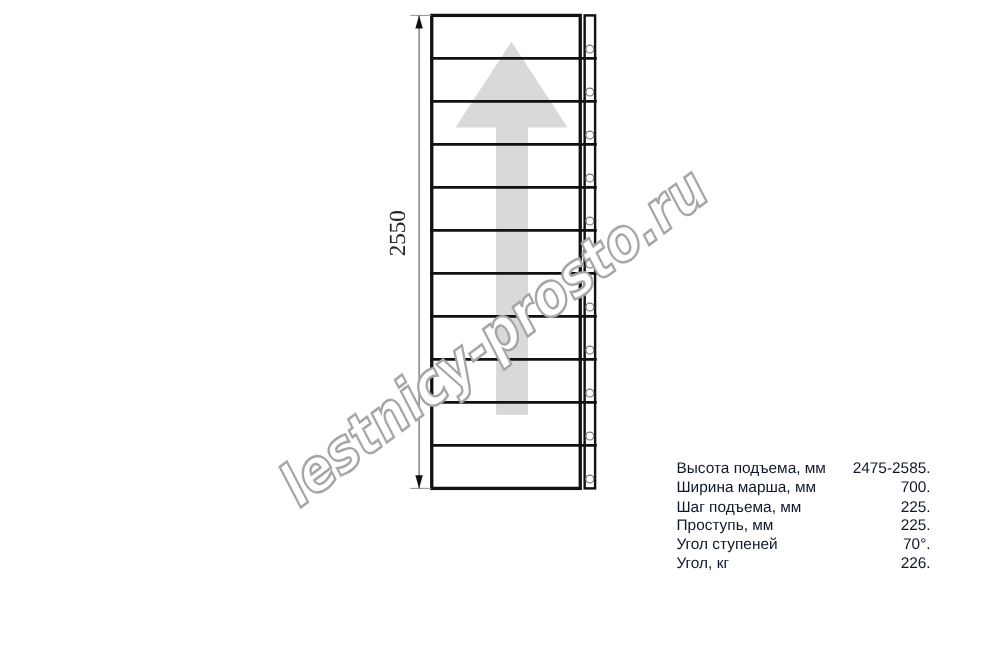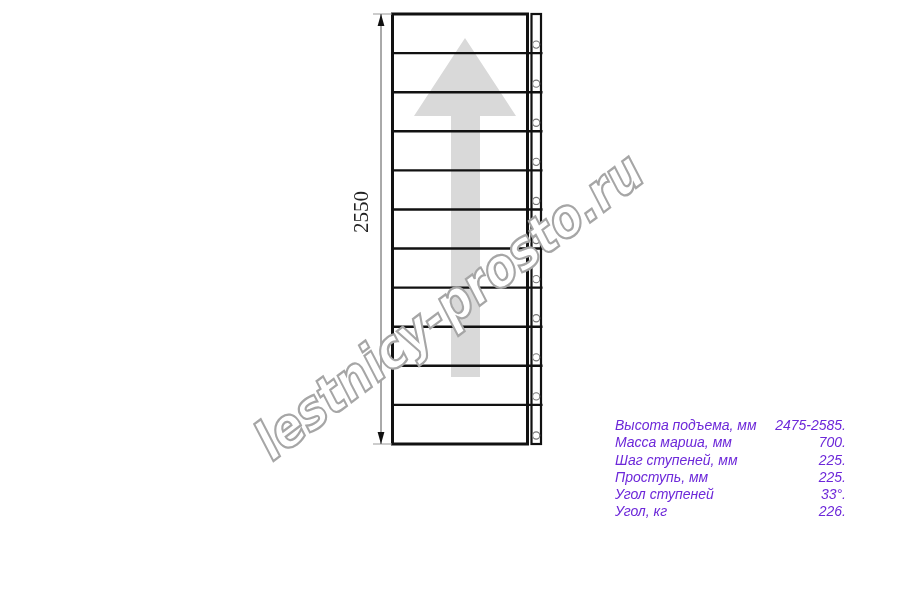--- a/index.html
+++ b/index.html
@@ -18,24 +18,23 @@
   .drawing-svg {
     position: absolute;
     left: 0;
     top: 0;
   }
   .spec-table {
     position: absolute;
     left: 615px;
     top: 417px;
     width: 231px;
-    font-style: italic;
     font-size: 14px;
     line-height: 17.3px;
-    color: #6d28d9;
+    color: #0f172a;
   }
   .spec-row {
     display: flex;
     justify-content: space-between;
     white-space: nowrap;
   }
   .spec-label { text-align: left; }
   .spec-value { text-align: left; }
 </style>
 </head>
@@ -89,33 +88,33 @@
 
     <text transform="translate(451,309) rotate(-37)" text-anchor="middle" dominant-baseline="middle" font-family="DejaVu Sans, sans-serif" font-size="54" font-weight="bold" font-style="italic" fill="#ffffff" stroke-width="2.3" textLength="470" lengthAdjust="spacingAndGlyphs" stroke="#a6a6a6">lestnicy-prosto.ru</text>
   </svg>
 
   <div class="spec-table">
     <div class="spec-row">
       <span class="spec-label">Высота подъема, мм</span>
       <span class="spec-value">2475-2585.</span>
     </div>
     <div class="spec-row">
-      <span class="spec-label">Масса марша, мм</span>
+      <span class="spec-label">Ширина марша, мм</span>
       <span class="spec-value">700.</span>
     </div>
     <div class="spec-row">
-      <span class="spec-label">Шаг ступеней, мм</span>
+      <span class="spec-label">Шаг подъема, мм</span>
       <span class="spec-value">225.</span>
     </div>
     <div class="spec-row">
       <span class="spec-label">Проступь, мм</span>
       <span class="spec-value">225.</span>
     </div>
     <div class="spec-row">
       <span class="spec-label">Угол ступеней</span>
-      <span class="spec-value">33°.</span>
+      <span class="spec-value">70°.</span>
     </div>
     <div class="spec-row">
       <span class="spec-label">Угол, кг</span>
       <span class="spec-value">226.</span>
     </div>
   </div>
 </div>
 
 </body></html>

